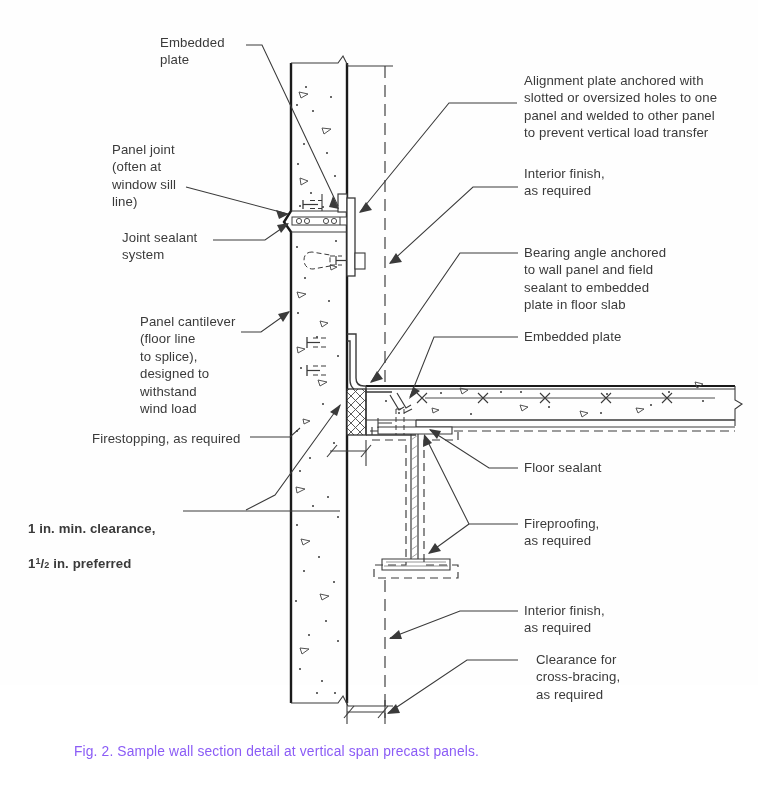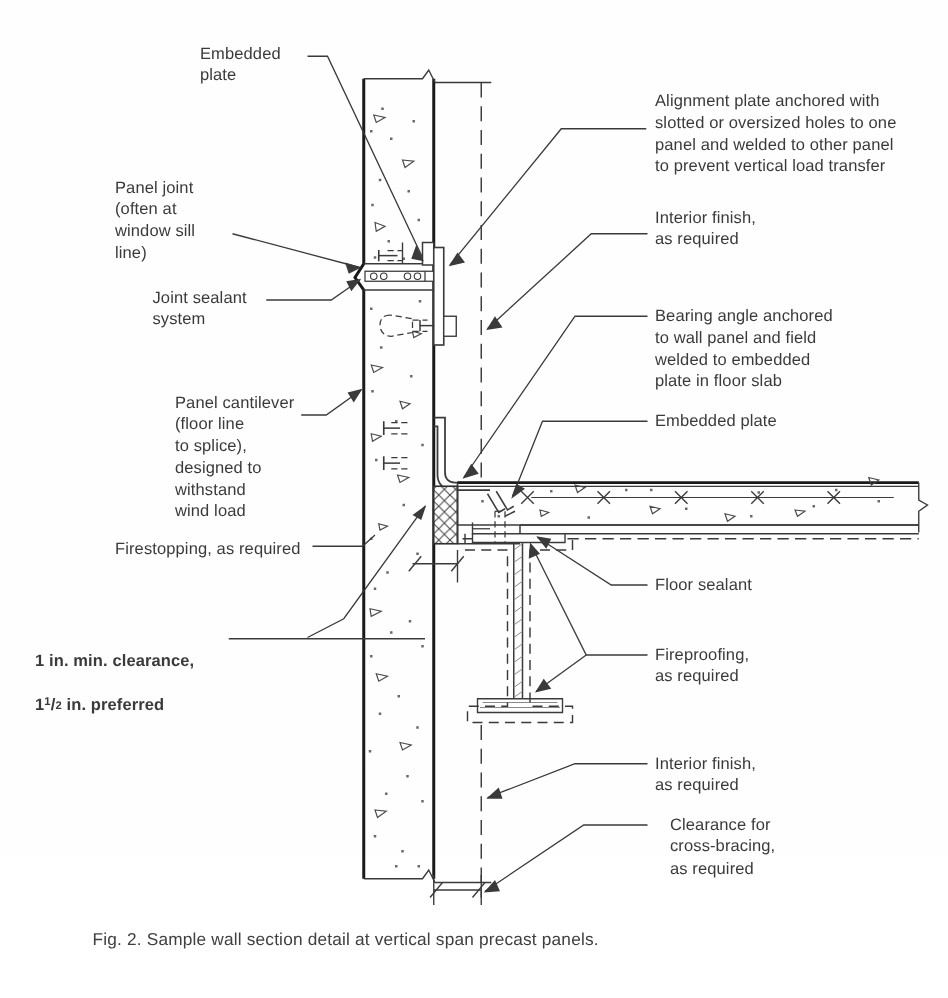--- a/index.html
+++ b/index.html
@@ -38,21 +38,21 @@
     white-space: pre-line;
     letter-spacing: 0.1px;
   }
   .lbl.right { text-align: left; }
   .lbl.leftal { text-align: left; }
   .caption {
     position: absolute;
     left: 74px;
     top: 744px;
     font-size: 13.8px;
-    color: #404040;
+    color: #8b5cf6;
     font-family: "Liberation Sans", sans-serif;
     letter-spacing: 0.15px;
   }
   .frac {
     font-size: 13.2px;
   }
   .frac sup, .frac sub {
     font-size: 9px;
     line-height: 0;
   }
@@ -389,21 +389,21 @@
         <path d="M518,660 L467,660 L388,713"></path>
         <path d="M387,714 L400,713 L396,704 Z" fill="#3a3a3a" stroke="none"></path>
       </g>
 
     </g>
   </svg>
 
   <div class="lbl leftal" style="left:160px; top:34px;">Embedded
 plate</div>
 
-  <div class="lbl leftal" style="left:92px; top:141px;">Panel joint
+  <div class="lbl leftal" style="left:112px; top:141px;">Panel joint
 (often at
 window sill
 line)</div>
 
   <div class="lbl leftal" style="left:140px; top:313px;">Panel cantilever
 (floor line
 to splice),
 designed to
 withstand
 wind load</div>
@@ -421,21 +421,21 @@
   <div class="lbl right" style="left:524px; top:72px;">Alignment plate anchored with
 slotted or oversized holes to one
 panel and welded to other panel
 to prevent vertical load transfer</div>
 
   <div class="lbl right" style="left:524px; top:165px;">Interior finish,
 as required</div>
 
   <div class="lbl right" style="left:524px; top:244px;">Bearing angle anchored
 to wall panel and field
-welded to embedded
+sealant to embedded
 plate in floor slab</div>
 
   <div class="lbl right" style="left:524px; top:328px;">Embedded plate</div>
 
   <div class="lbl right" style="left:524px; top:459px;">Floor sealant</div>
 
   <div class="lbl right" style="left:524px; top:515px;">Fireproofing,
 as required</div>
 
   <div class="lbl right" style="left:524px; top:602px;">Interior finish,

